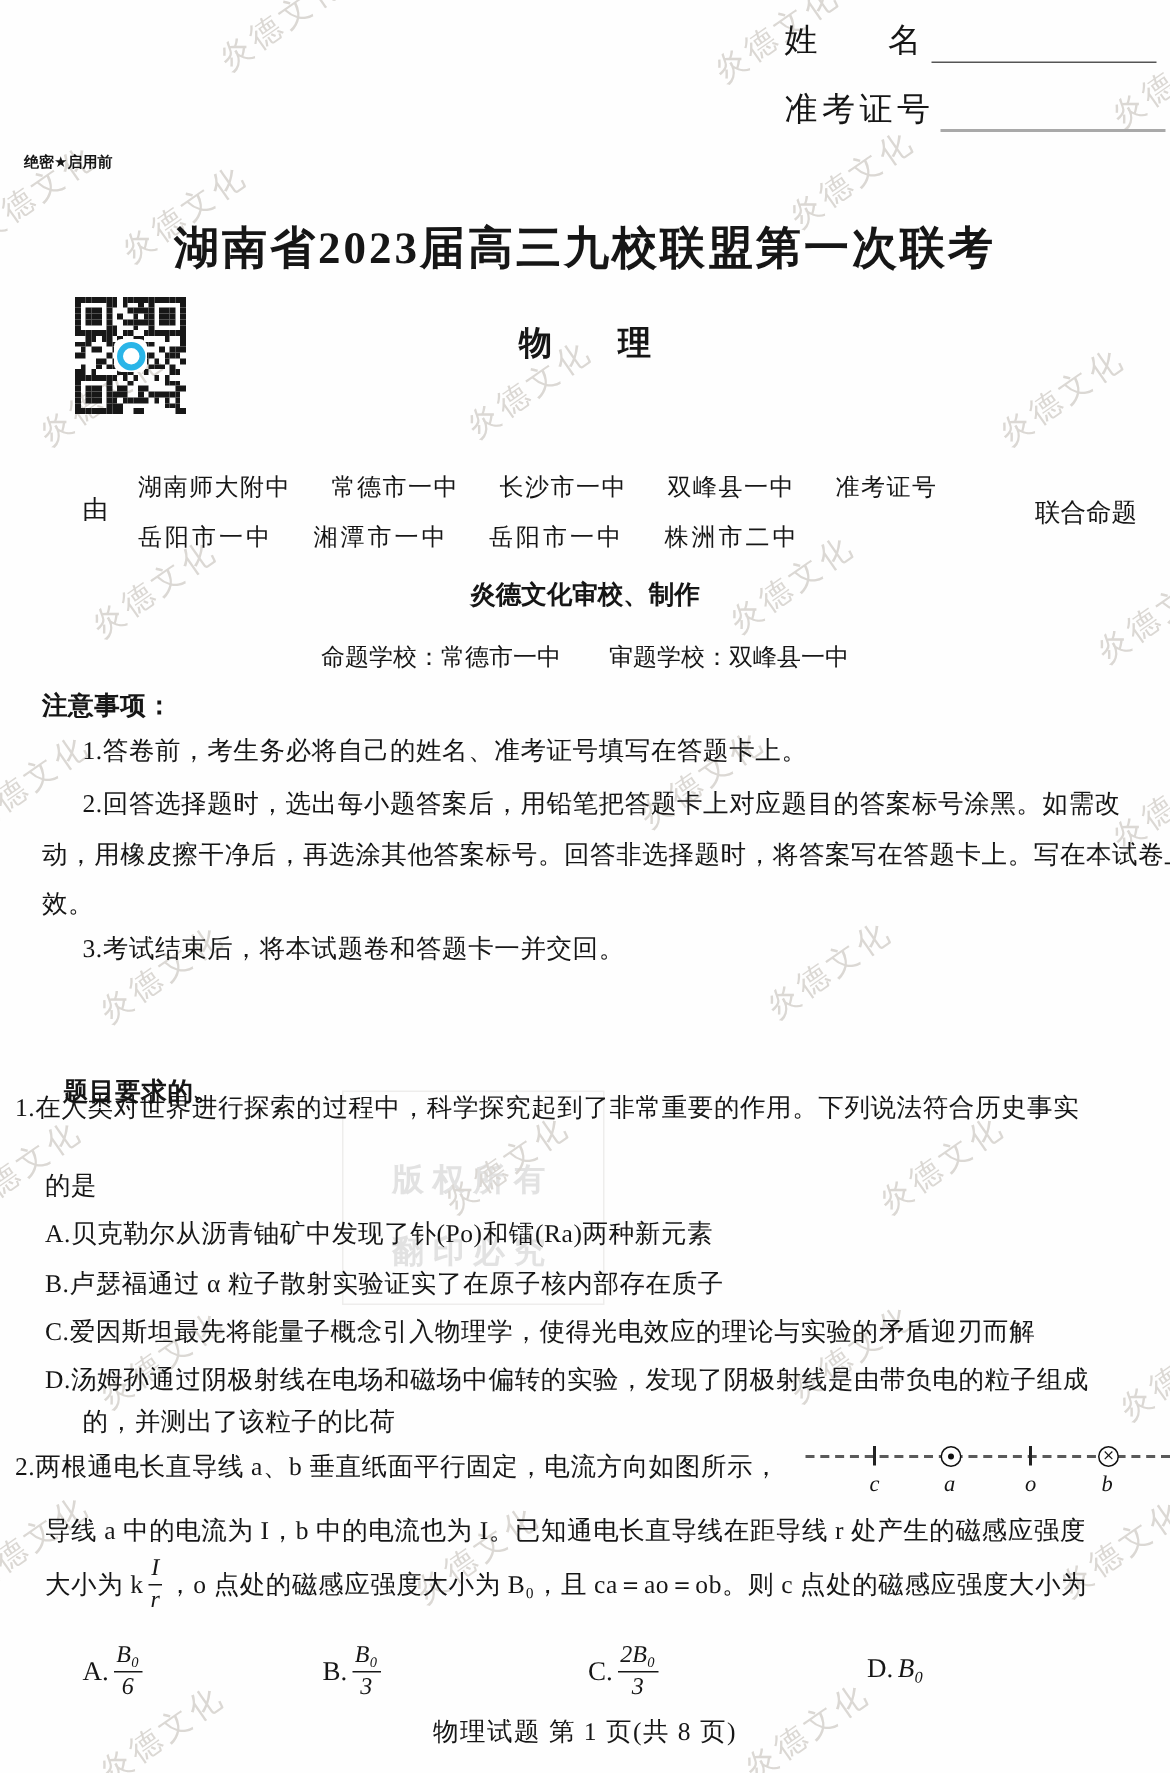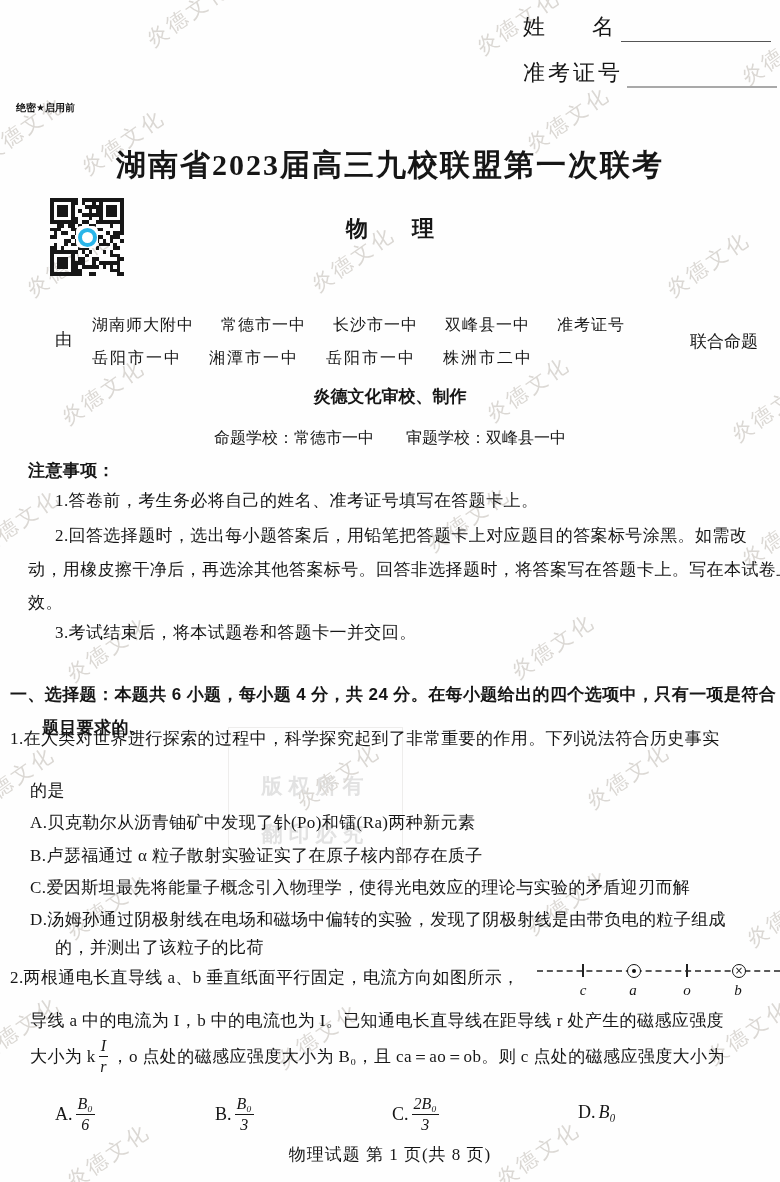--- a/index.html
+++ b/index.html
@@ -590,21 +590,20 @@
     <div class="abs center-line hei" style="top:385px;font-size:17px;">炎德文化审校、制作</div>
     <div class="abs center-line serif" style="top:428px;font-size:16px;">命题学校：常德市一中　　审题学校：双峰县一中</div>
 
     <div class="abs bold-line" style="left:28px;top:459px;">注意事项：</div>
     <div class="abs t" style="left:55px;top:489px;">1.答卷前，考生务必将自己的姓名、准考证号填写在答题卡上。</div>
     <div class="abs t" style="left:55px;top:524px;">2.回答选择题时，选出每小题答案后，用铅笔把答题卡上对应题目的答案标号涂黑。如需改</div>
     <div class="abs t" style="left:28px;top:558px;">动，用橡皮擦干净后，再选涂其他答案标号。回答非选择题时，将答案写在答题卡上。写在本试卷上无</div>
     <div class="abs t" style="left:28px;top:591px;">效。</div>
     <div class="abs t" style="left:55px;top:621px;">3.考试结束后，将本试题卷和答题卡一并交回。</div>
 
-    <div class="abs bold-line" style="left:10px;top:683px;">一、选择题：本题共 6 小题，每小题 4 分，共 24 分。在每小题给出的四个选项中，只有一项是符合</div>
     <div class="abs bold-line" style="left:42px;top:716px;">题目要求的。</div>
 
     <div class="abs t" style="left:10px;top:727px;">1.在人类对世界进行探索的过程中，科学探究起到了非常重要的作用。下列说法符合历史事实</div>
     <div class="abs t" style="left:30px;top:779px;">的是</div>
     <div class="abs t" style="left:30px;top:811px;">A.贝克勒尔从沥青铀矿中发现了钋(Po)和镭(Ra)两种新元素</div>
     <div class="abs t" style="left:30px;top:876px;">C.爱因斯坦最先将能量子概念引入物理学，使得光电效应的理论与实验的矛盾迎刃而解</div>
     <div class="abs t" style="left:30px;top:844px;">B.卢瑟福通过 α 粒子散射实验证实了在原子核内部存在质子</div>
     <div class="abs t" style="left:30px;top:908px;">D.汤姆孙通过阴极射线在电场和磁场中偏转的实验，发现了阴极射线是由带负电的粒子组成</div>
     <div class="abs t" style="left:55px;top:936px;">的，并测出了该粒子的比荷</div>
 

